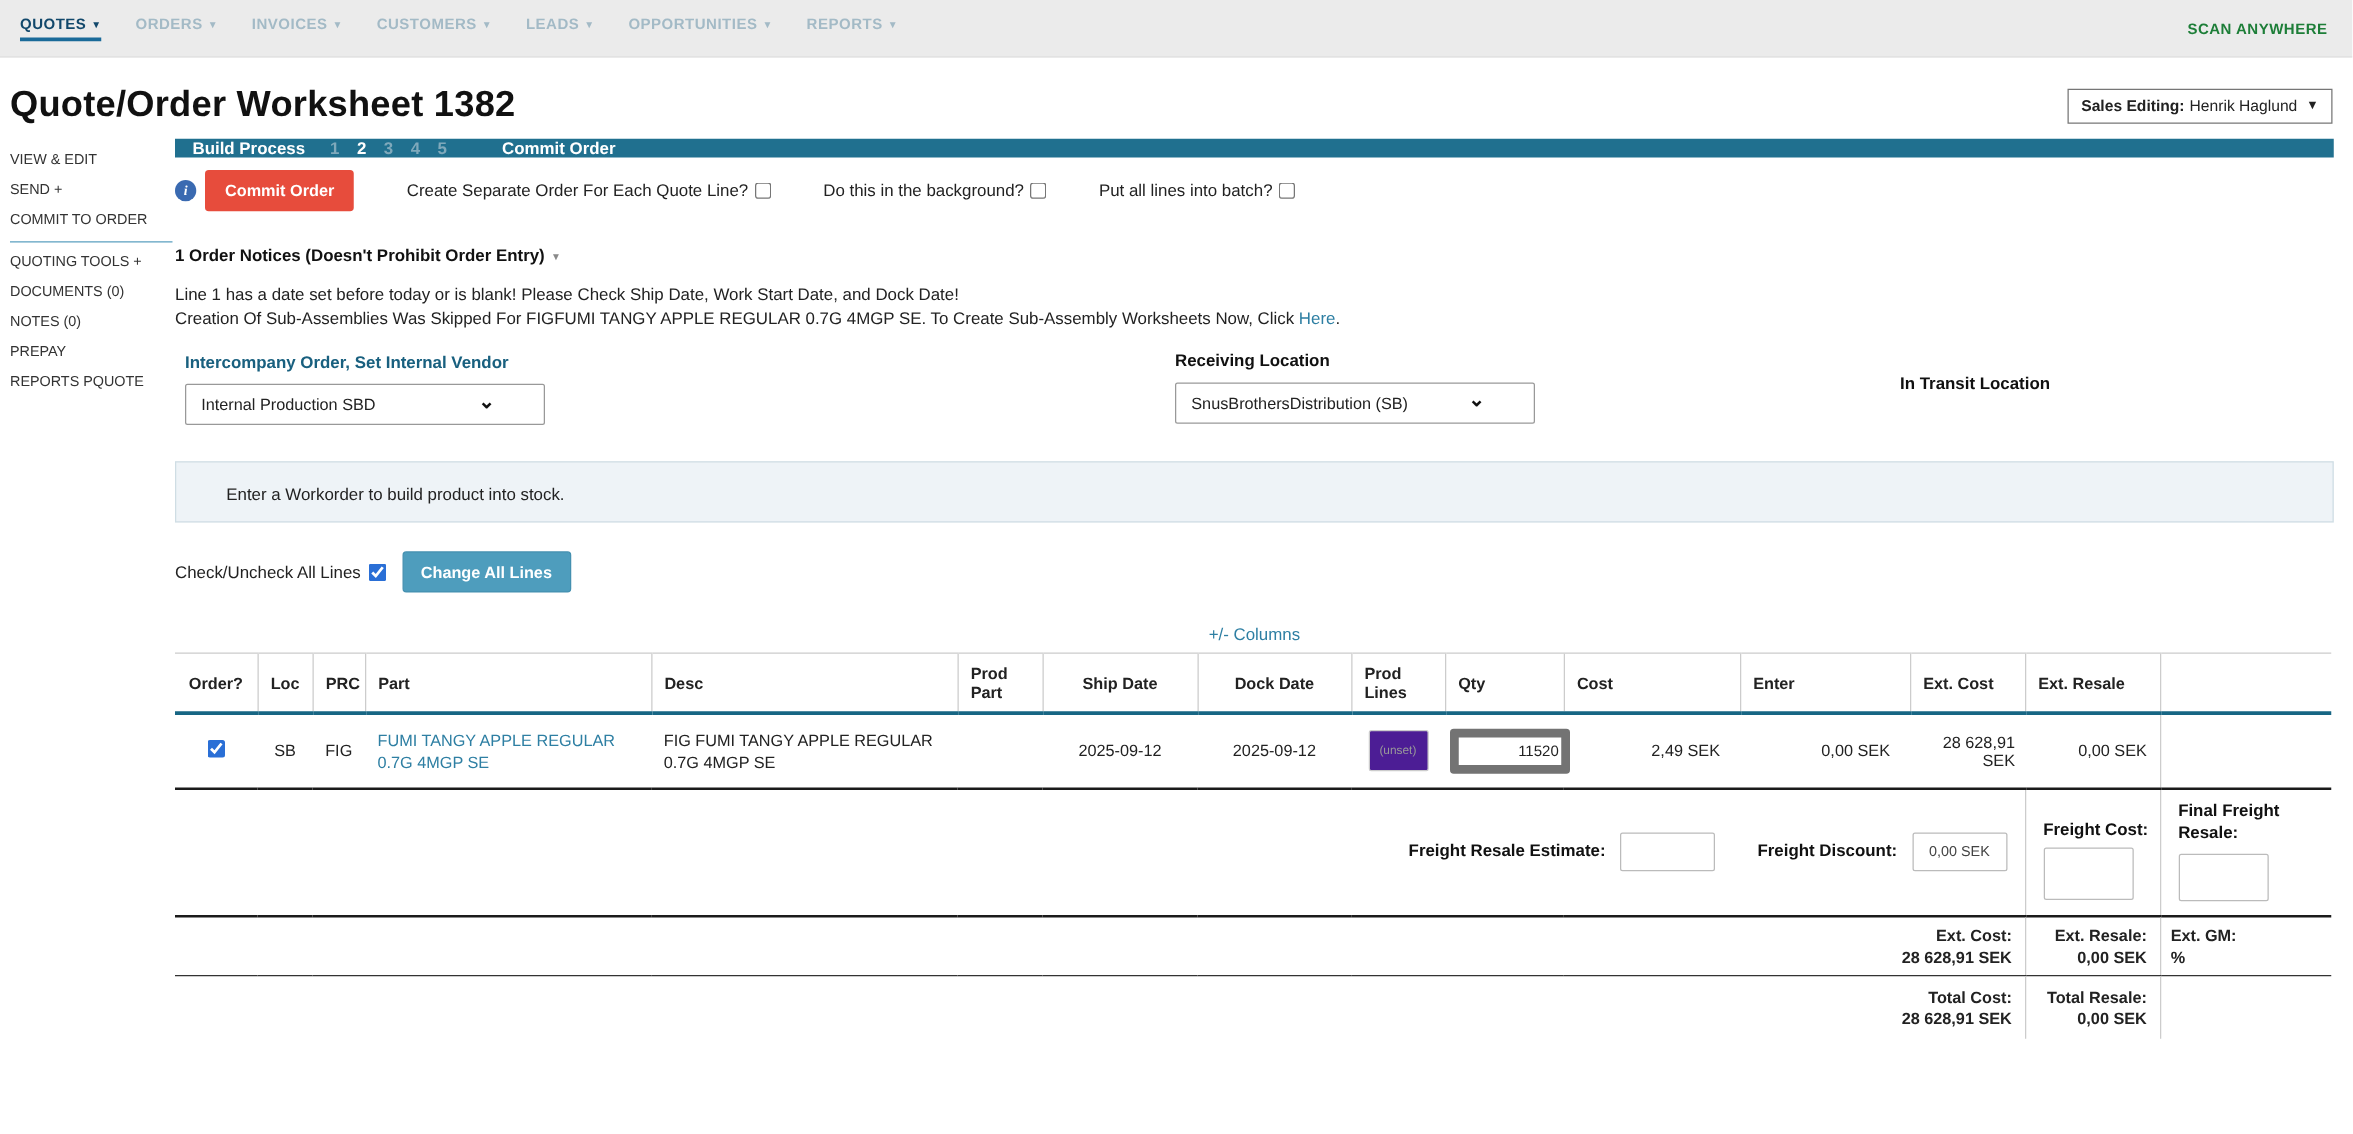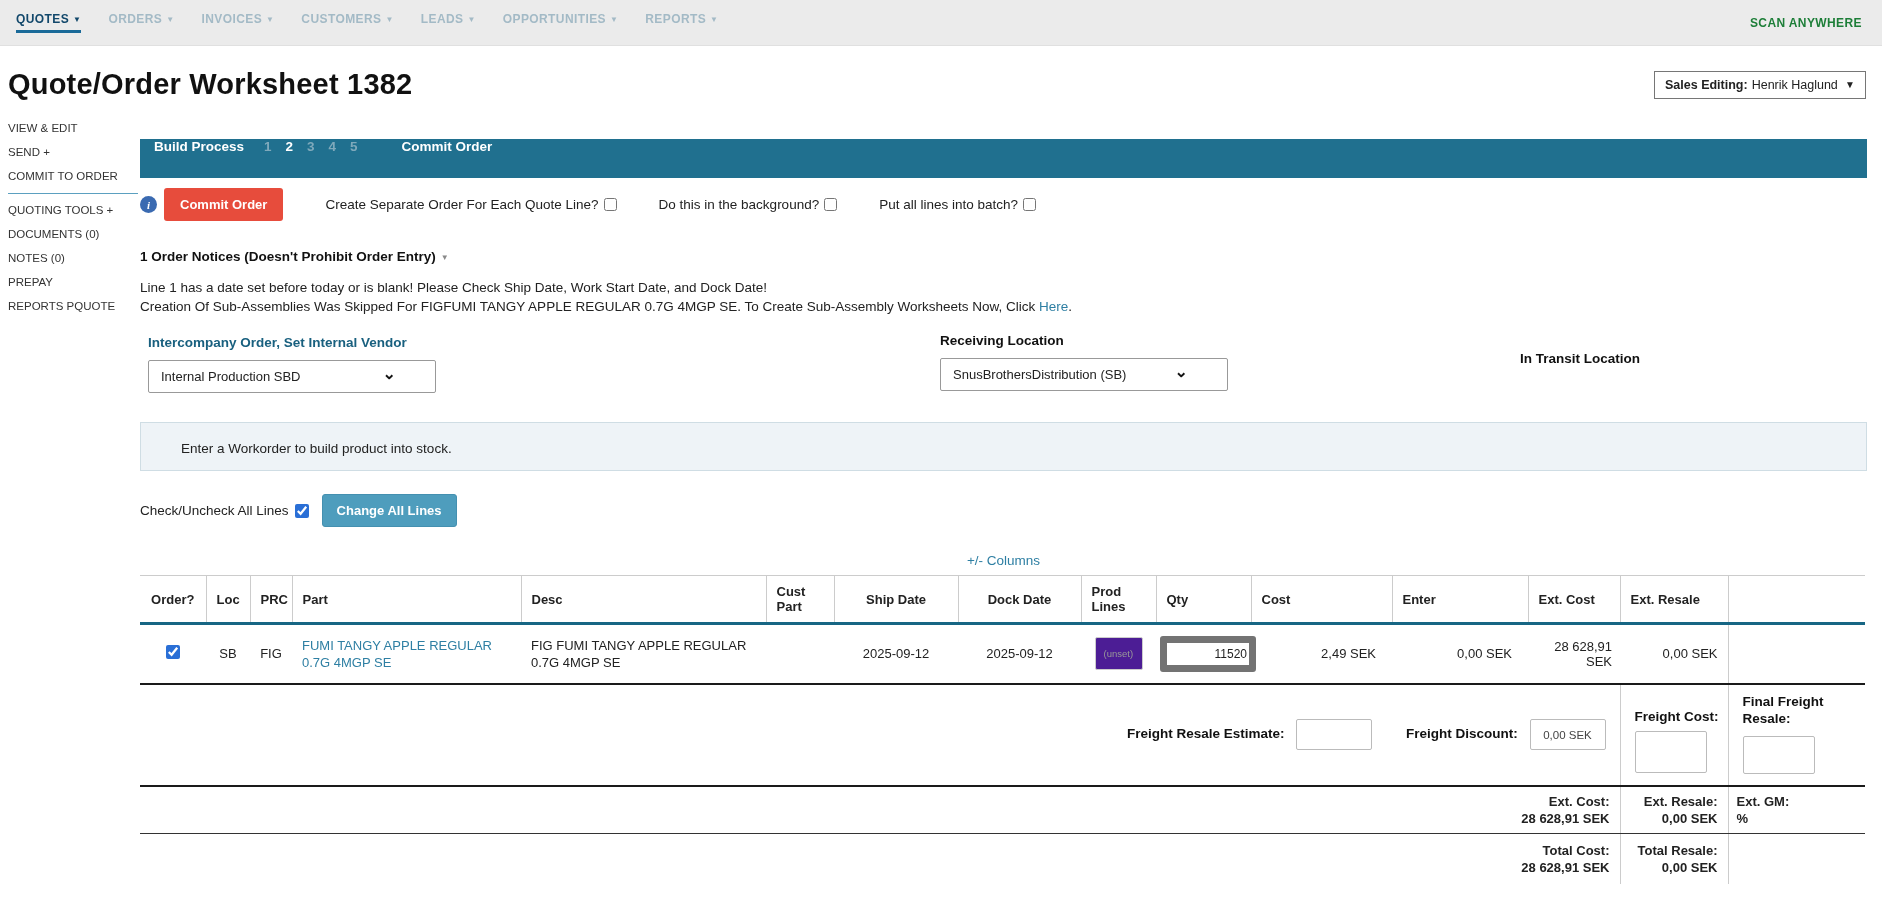--- a/index.html
+++ b/index.html
@@ -34,22 +34,22 @@
 
   
   .layout { display:flex; align-items:flex-start; }
   .sidebar { width:140px; padding:10px 0 0 8px; flex:0 0 140px; }
   .side-item { font-size:11.5px; color:#333; line-height:15px; margin-bottom:9px; cursor:pointer; white-space:nowrap; }
   .side-underline { border-top:1px solid #5ba0c0; width:130px; margin:4px 0 9px 0; }
   .main { flex:1; padding-right:15px; }
 
   
   .build-bar {
-    background:#20708f; color:#fff; height:39px; display:flex; 
-    padding:0 14px; font-size:13.5px; font-weight:bold;margin-top:28px;
+    background:#20708f; color:#fff; height:15px; display:flex; align-items:center;
+    padding:0 14px; font-size:13.5px; font-weight:bold;
   }
   .build-bar .steps { display:flex; gap:14px; margin-left:20px; }
   .step { color:#7fa9bb; }
   .step.active { color:#fff; }
   .build-commit { margin-left:44px; }
 
   
   .commit-row { display:flex; align-items:center; margin-top:10px; }
   .info-icon {
     width:17px; height:17px; border-radius:50%; background:#3a6ab1; color:#fff;
@@ -284,21 +284,21 @@
           <col style="width:108px">
           <col style="width:137px">
       </colgroup>
       <thead>
         <tr>
           <th class="c">Order?</th>
           <th class="c">Loc</th>
           <th class="c">PRC</th>
           <th>Part</th>
           <th>Desc</th>
-          <th>Cust Part</th>
+          <th>Prod Part</th>
           <th class="c">Ship Date</th>
           <th class="c">Dock Date</th>
           <th>Prod Lines</th>
           <th>Qty</th>
           <th>Cost</th>
           <th>Enter</th>
           <th>Ext. Cost</th>
           <th>Ext. Resale</th>
           <th></th>
         </tr>

